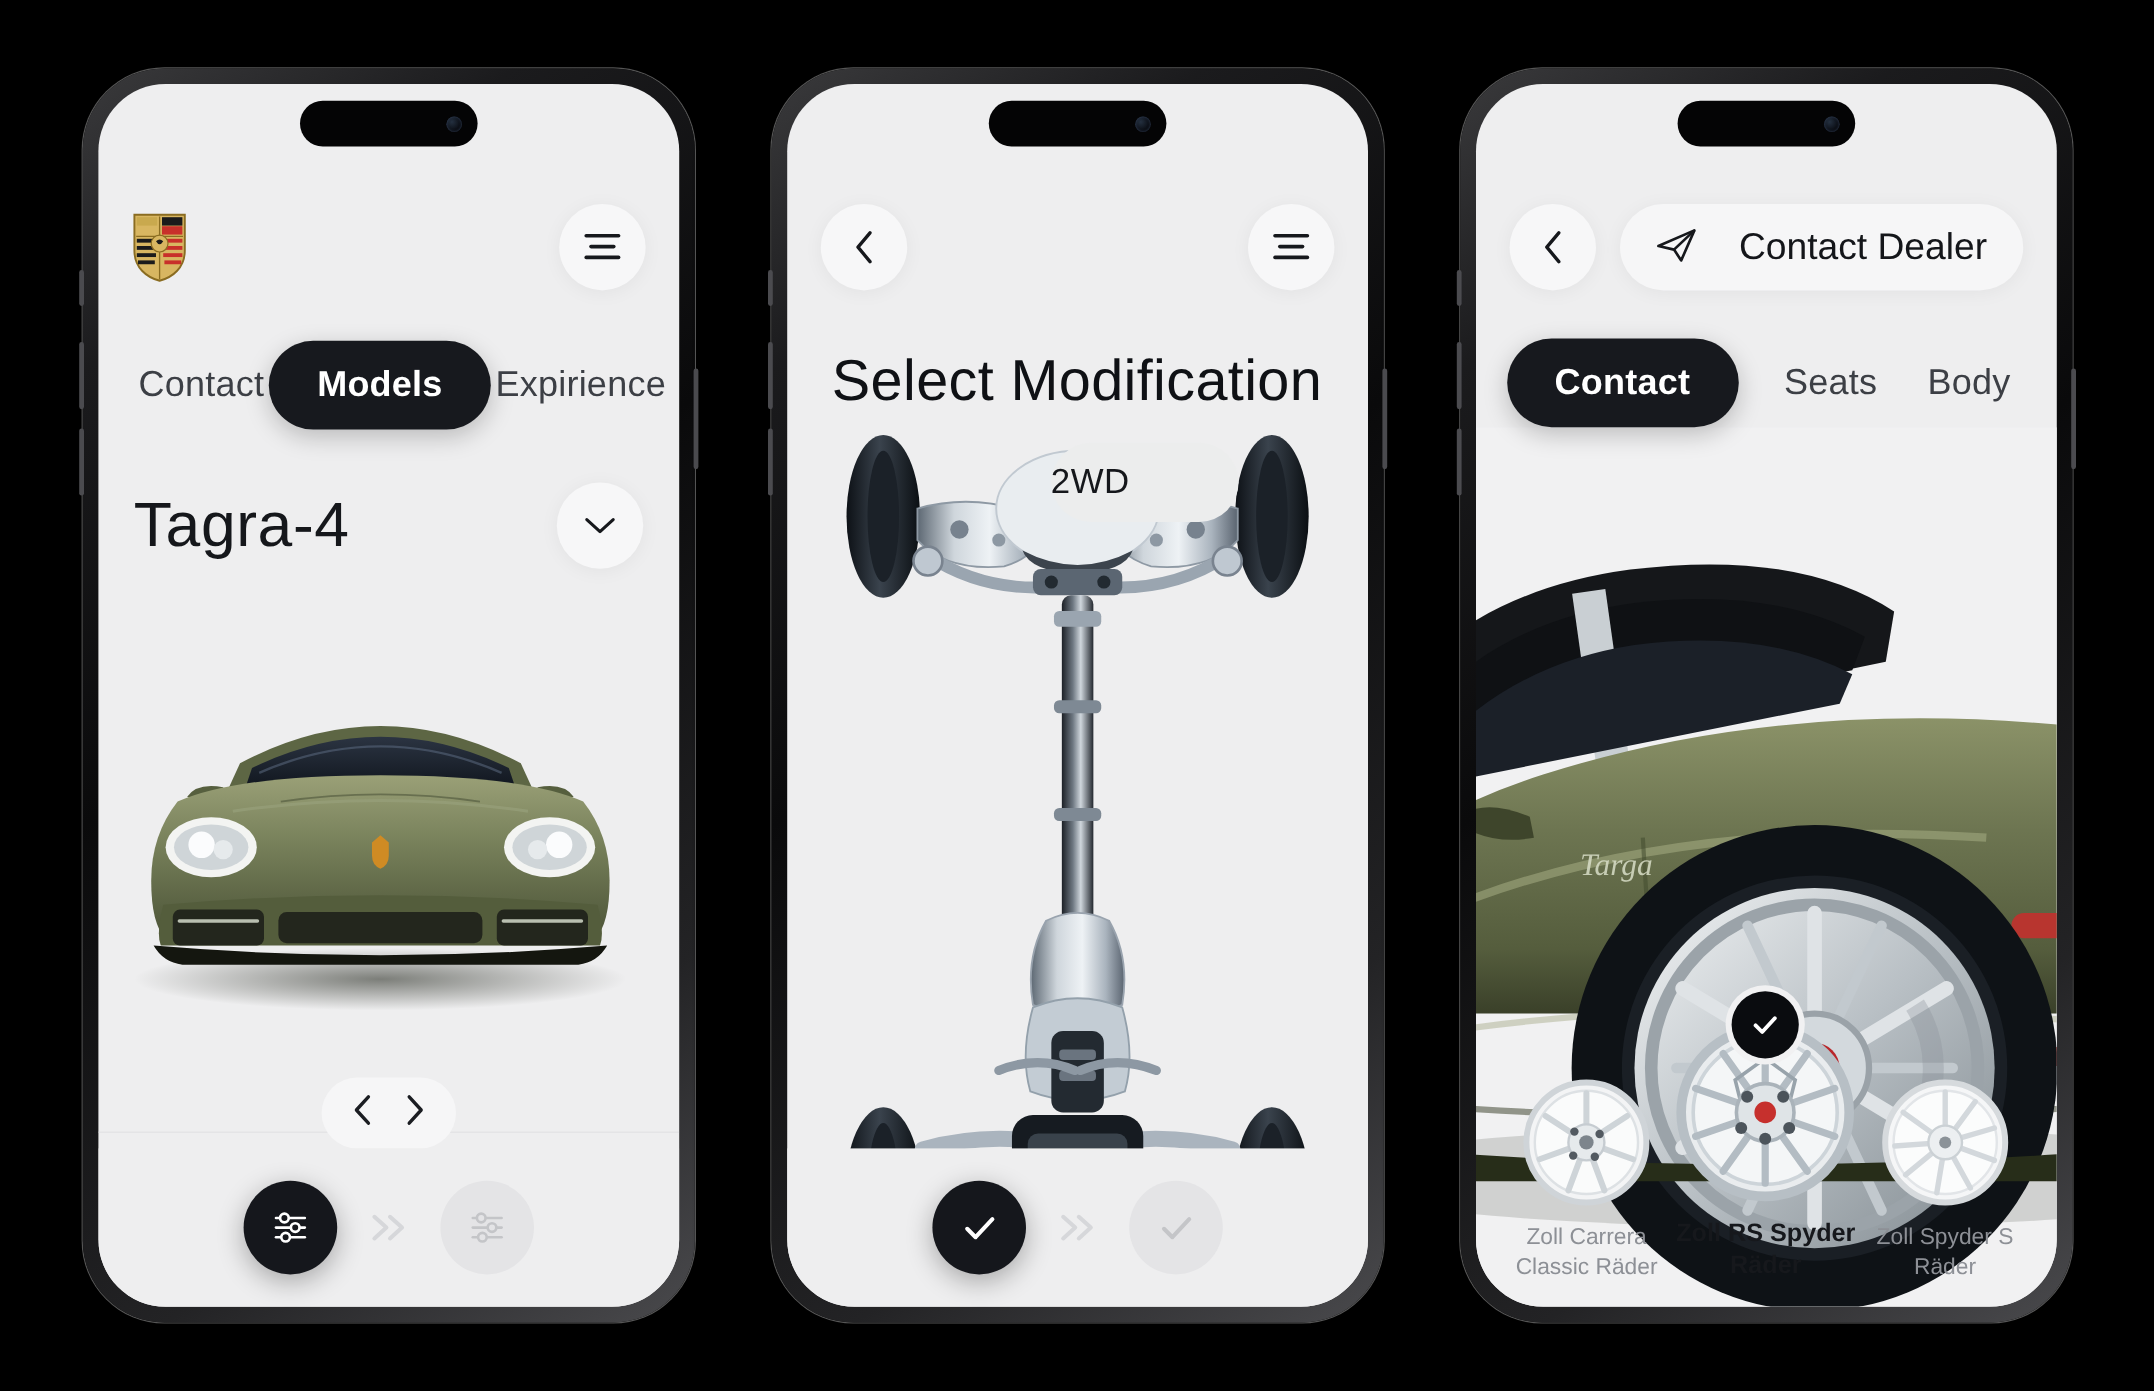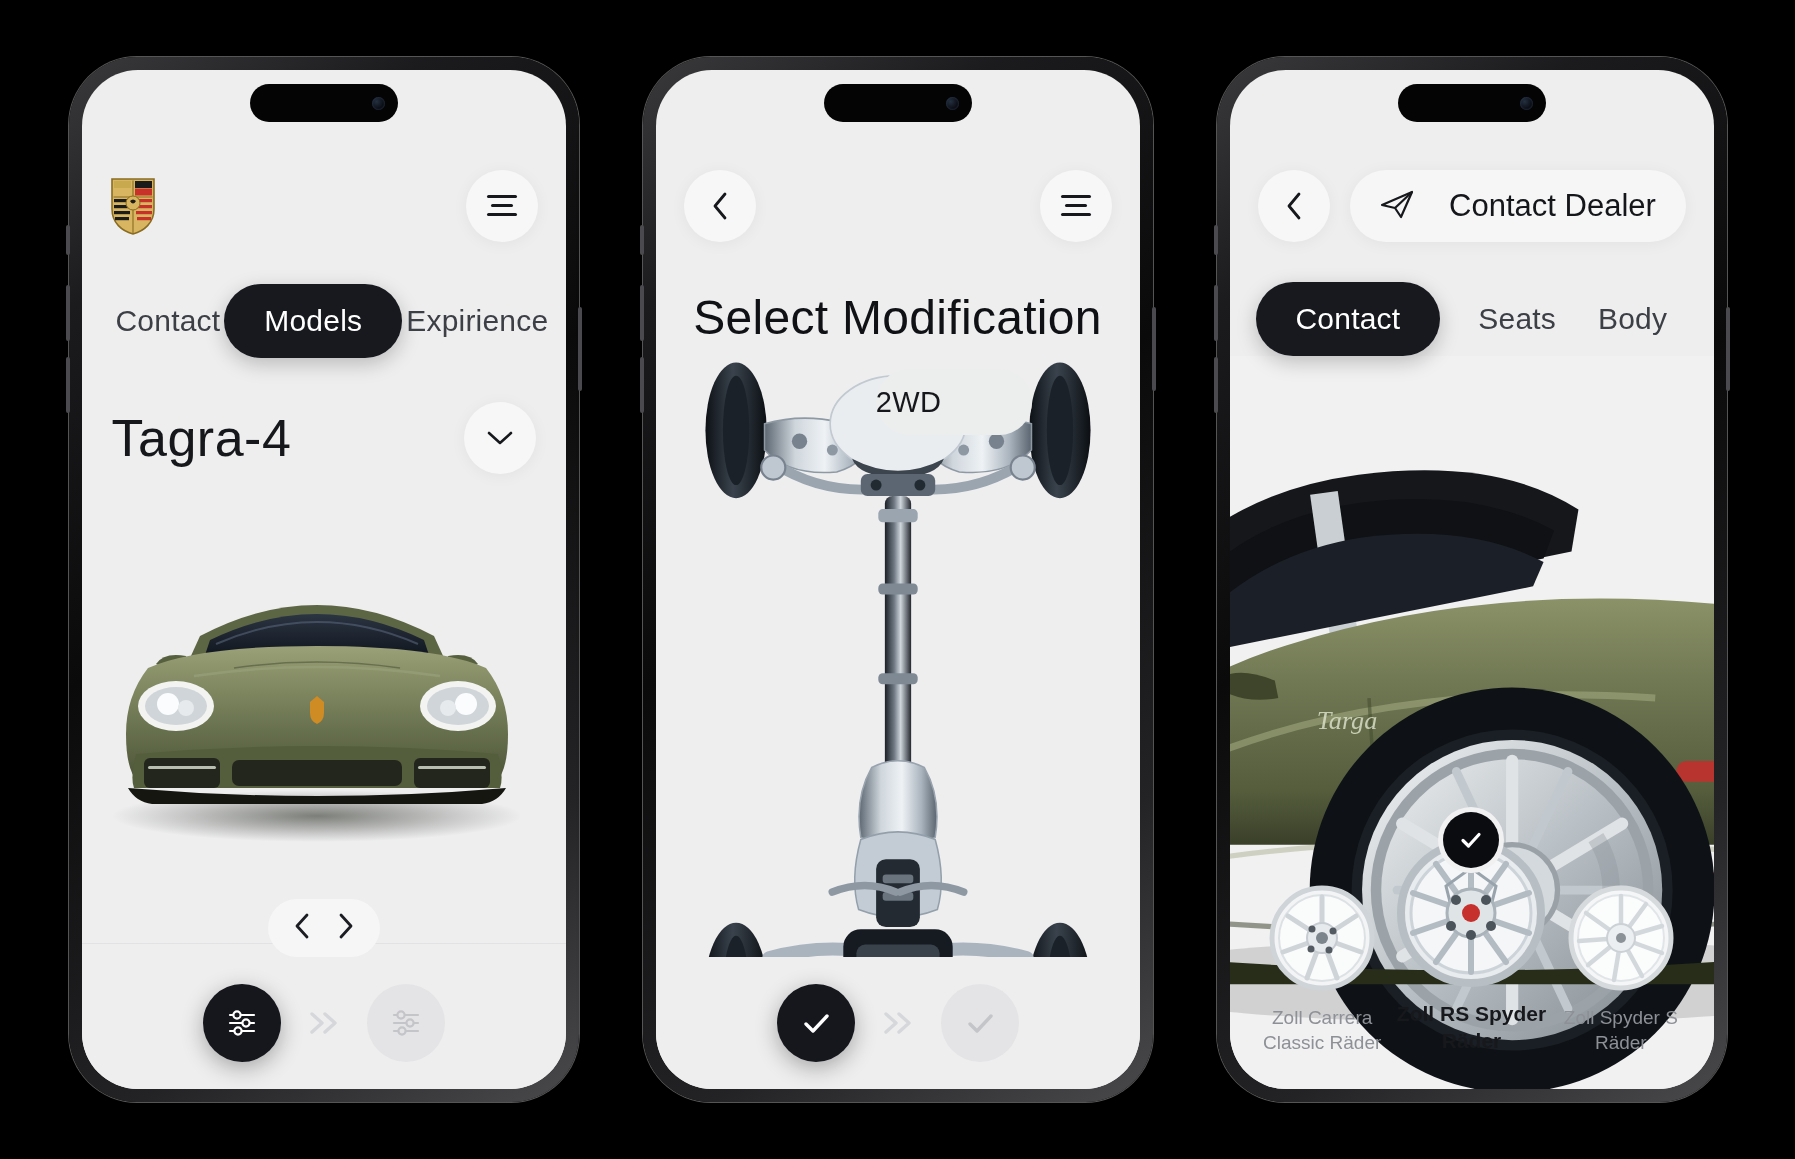--- a/index.html
+++ b/index.html
@@ -89,21 +89,21 @@
     display: flex; align-items: center; justify-content: space-between;
     padding: 42px 30px 0 30px;
     z-index: 20;
   }
   .tab {
     font-size: 30px; color: #3c3f45; letter-spacing:.2px;
     padding: 6px 4px; font-weight: 400; white-space: nowrap;
   }
   .tab.active {
     background: #17191e; color: #fff;
-    padding: 20px 40px; border-radius: 40px; font-weight: 400;
+    padding: 20px 40px; border-radius: 40px; font-weight: 700;
     box-shadow: 0 6px 20px rgba(0,0,0,.22);
   }
 
   
   .model-row {
     display: flex; align-items: center; justify-content: space-between;
     padding: 44px 30px 0 30px; z-index:20;
   }
   .model-name { font-size: 52px; font-weight: 400; color: #15171b; letter-spacing: .5px; }
   .chev-d { width: 26px; height: 15px; }
@@ -161,21 +161,21 @@
   .contact-pill {
     flex: 1 1 auto; margin-left: 20px;
     height: 72px; border-radius: 40px; background: #f6f6f7;
     display: flex; align-items: center; justify-content: center; gap: 34px;
     box-shadow: 0 2px 16px rgba(0,0,0,.05);
   }
   .contact-pill .label { font-size: 31px; color: #14161a; font-weight: 500; }
   .tabs3 { display:flex; align-items:center; gap: 34px; padding: 40px 26px 0 26px; z-index:20; }
   .car-side { position: relative; flex: 1 1 auto; min-height: 0; }
   .wheels-row {
-    position: absolute; left:0; right:0; bottom: 34px;
+    position: absolute; left:0; right:0; bottom: 20px;
     display: flex; align-items: flex-end; 
     padding: 0 26px; z-index: 25;
   }
   .wheel-item { display:flex; flex-direction:column; align-items:center; width: 150px; position: relative; }
   .wheel-item.selected { width: 186px; }
   .wheel-label {
     margin-top: 12px; text-align: center; font-size: 19px; line-height: 1.32;
     color: #8d9096; font-weight: 400; white-space: pre-line;
   }
   .wheel-item.selected .wheel-label { color: #16181c; font-weight: 700; font-size: 21px; }

